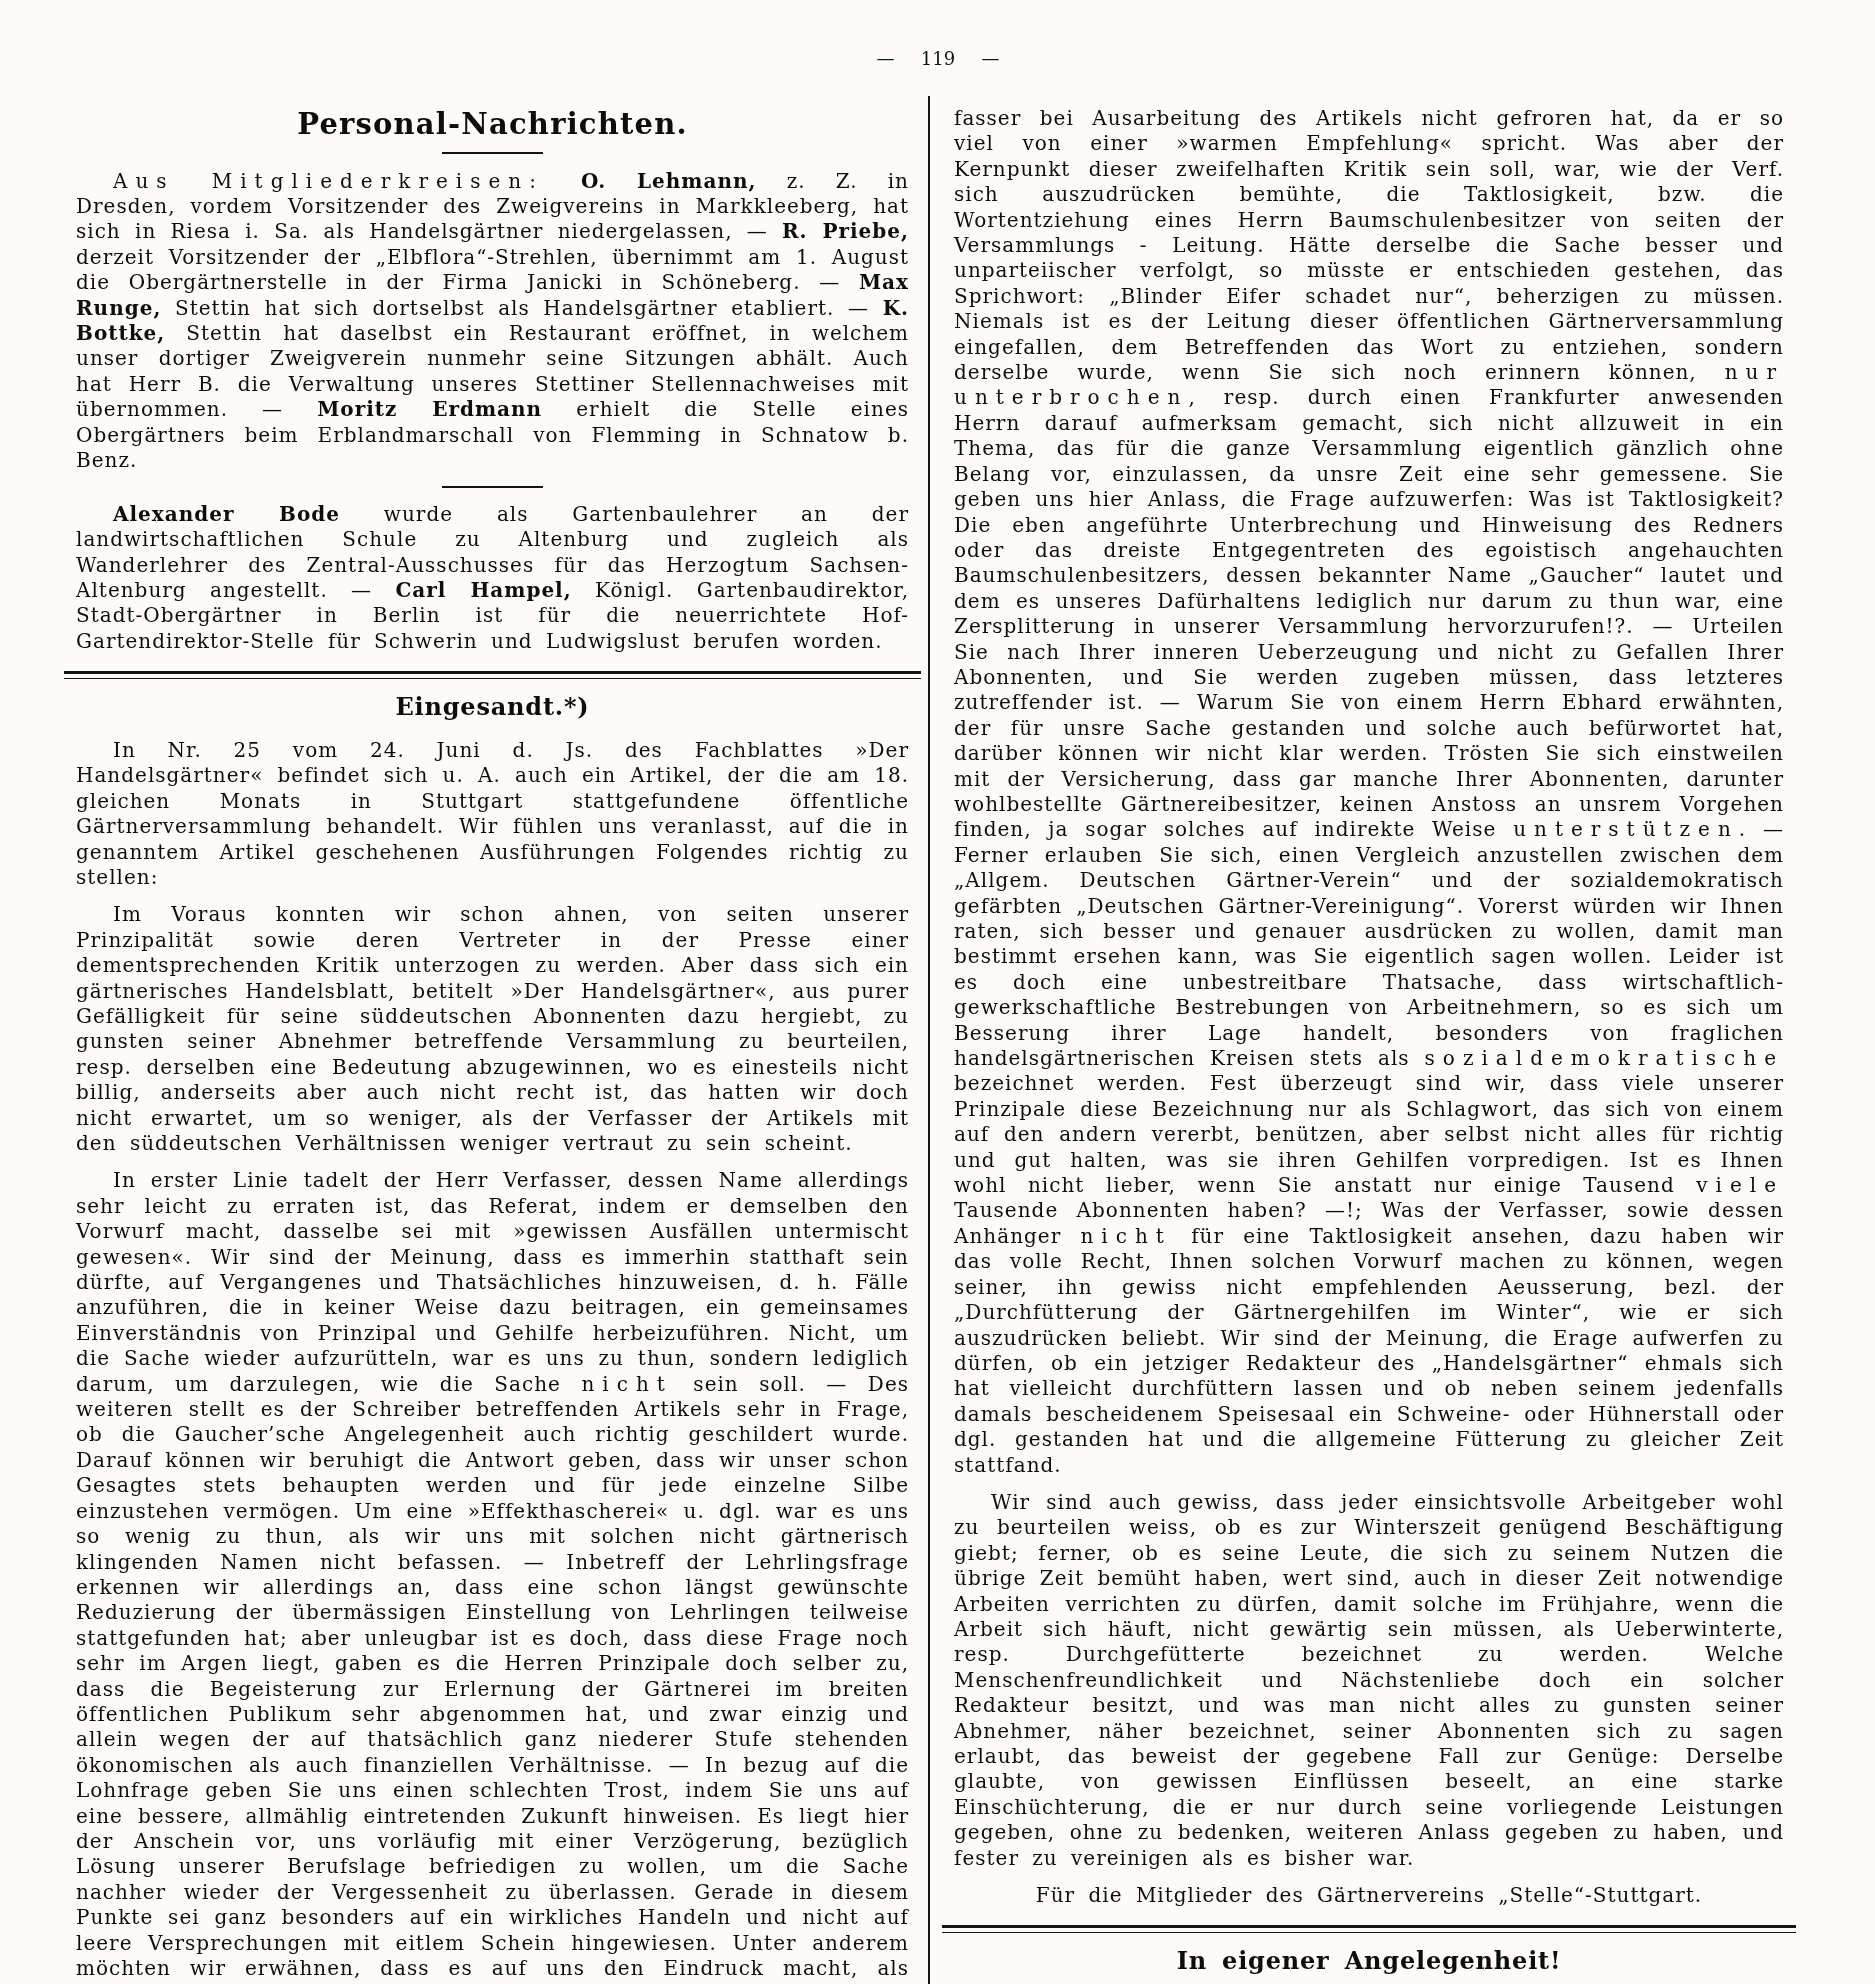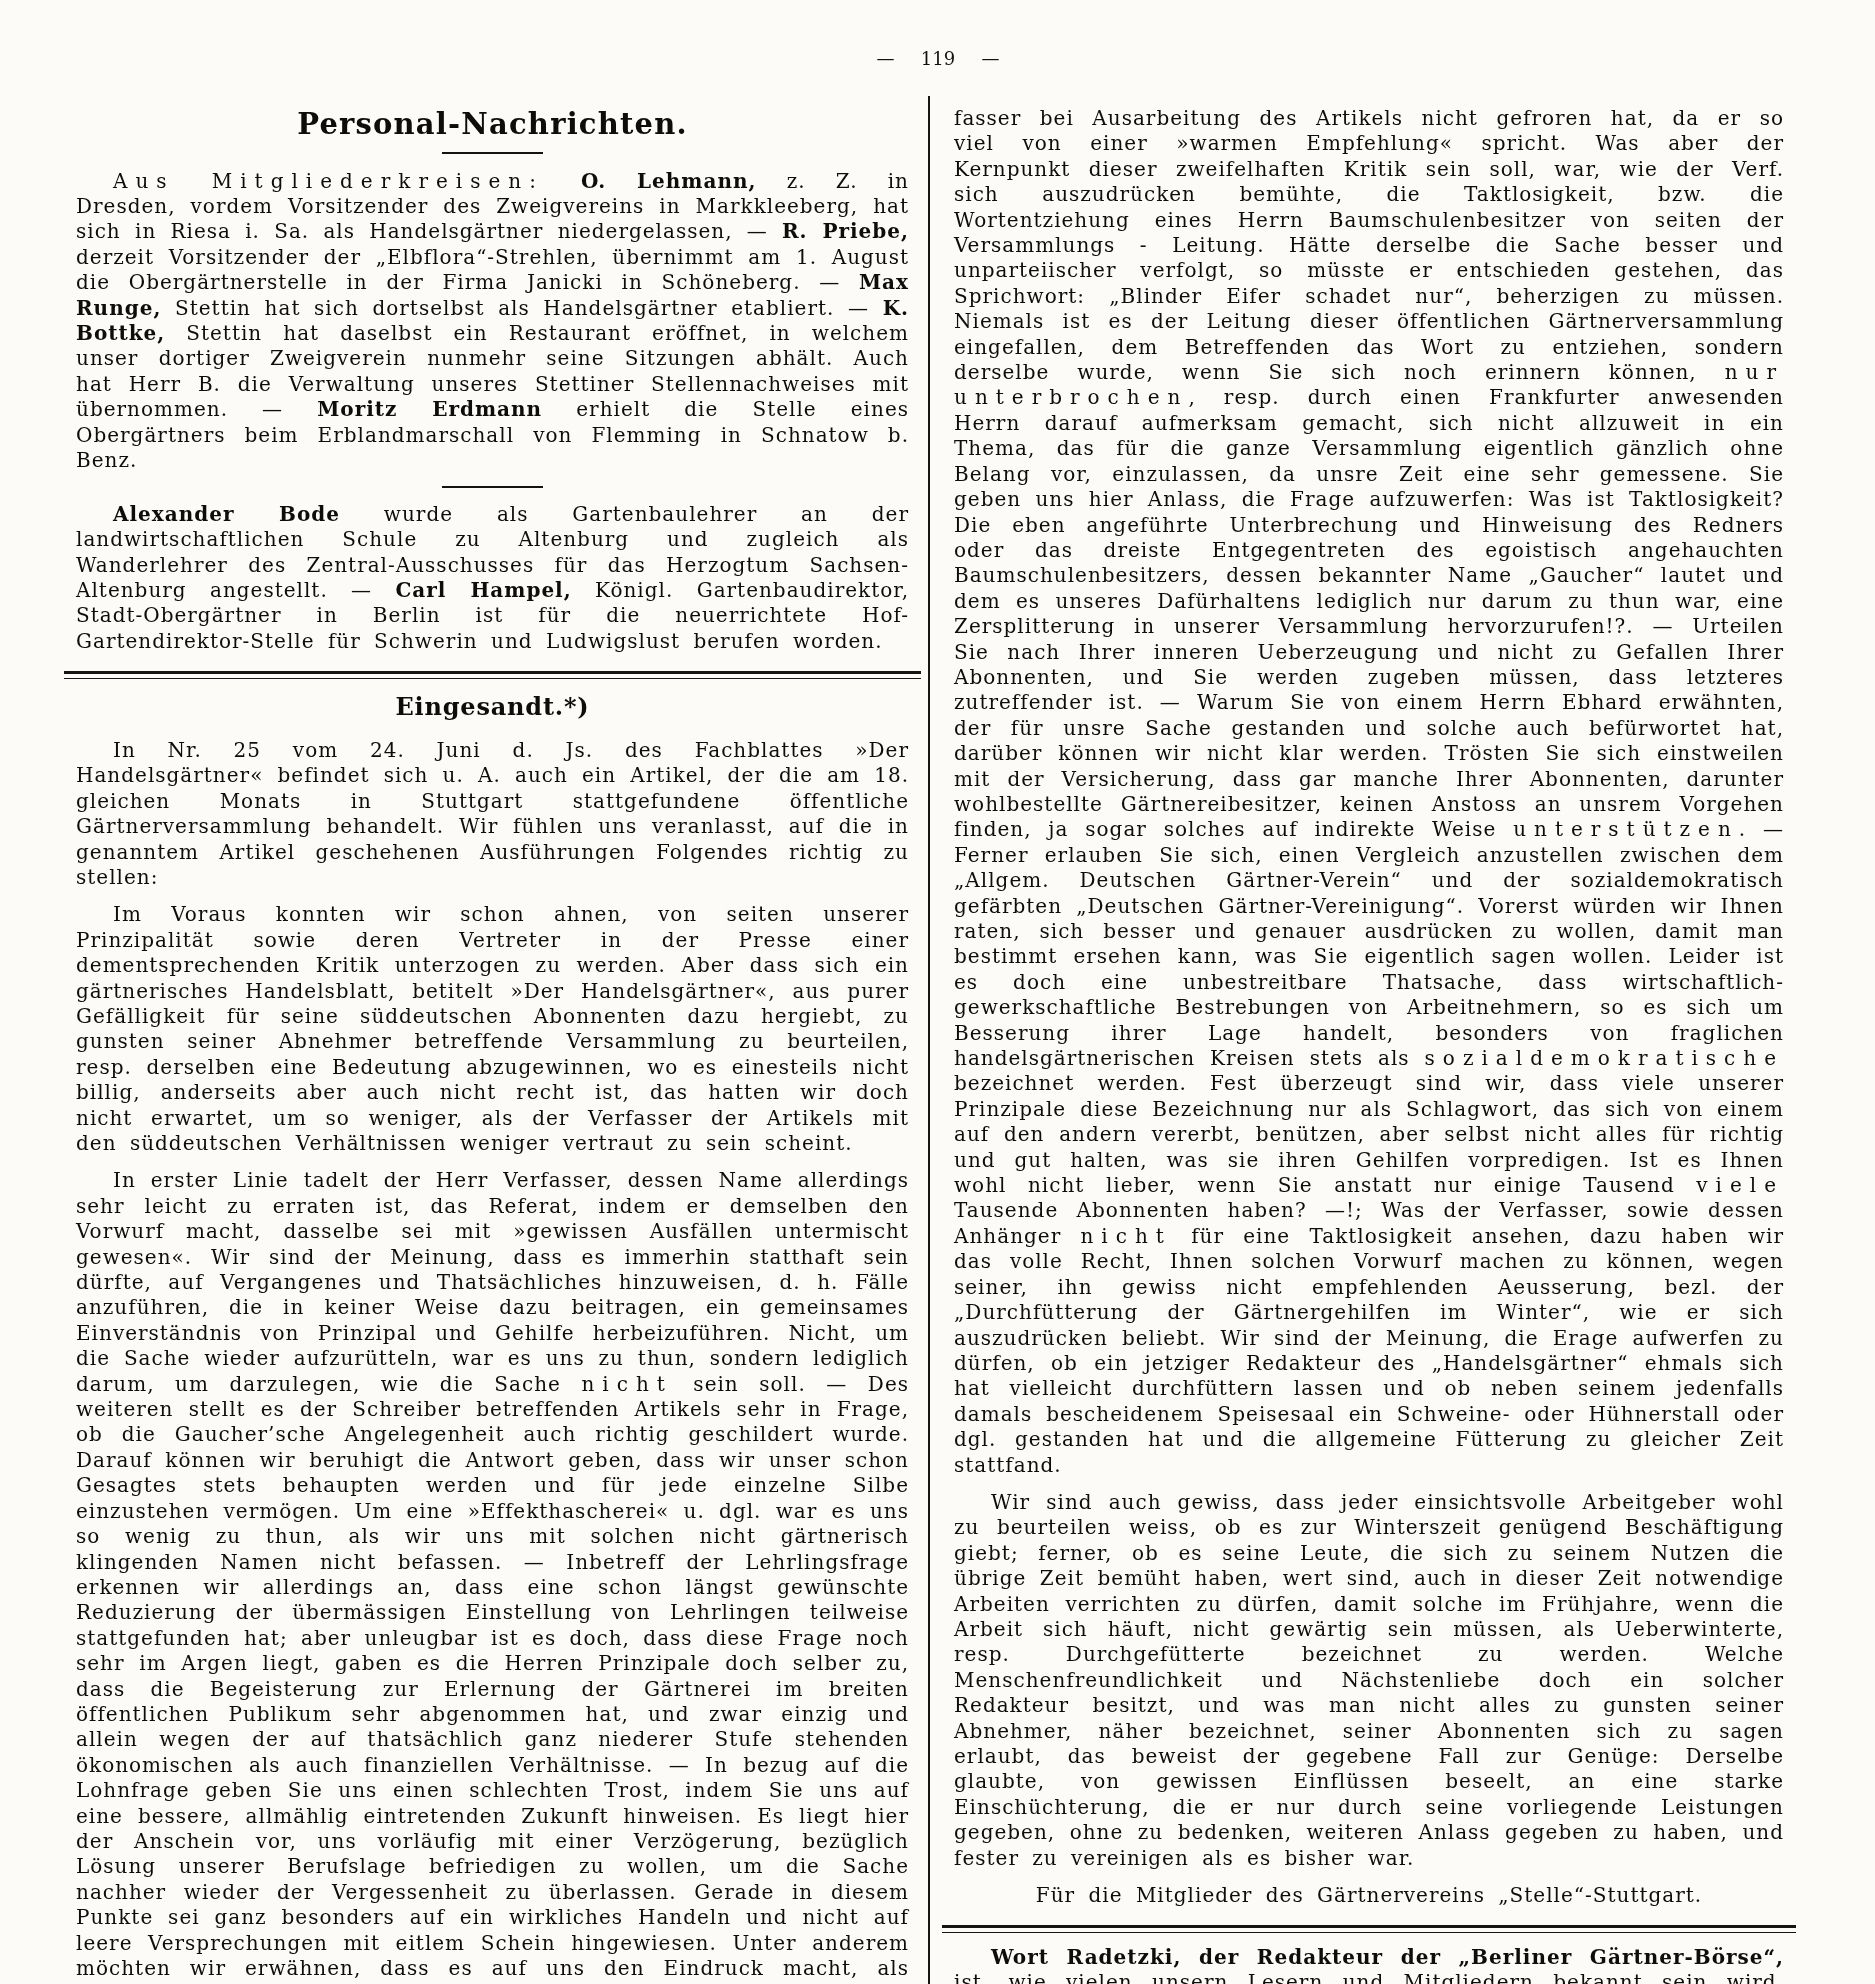--- a/index.html
+++ b/index.html
@@ -68,16 +68,17 @@
       <p class="indent"><span>In Nr. 25 vom 24. Juni d. Js. des Fachblattes »Der Handelsgärtner« befindet sich u. A. auch ein Artikel, der die am 18. gleichen Monats in Stuttgart stattgefundene öffentliche Gärtnerversammlung behandelt. Wir fühlen uns veranlasst, auf die in genanntem Artikel geschehenen Ausführungen Folgendes richtig zu stellen:</span></p>
       <p class="indent"><span>Im Voraus konnten wir schon ahnen, von seiten unserer Prinzipalität sowie deren Vertreter in der Presse einer dementsprechenden Kritik unterzogen zu werden. Aber dass sich ein gärtnerisches Handelsblatt, betitelt »Der Handelsgärtner«, aus purer Gefälligkeit für seine süddeutschen Abonnenten dazu hergiebt, zu gunsten seiner Abnehmer betreffende Versammlung zu beurteilen, resp. derselben eine Bedeutung abzugewinnen, wo es einesteils nicht billig, anderseits aber auch nicht recht ist, das hatten wir doch nicht erwartet, um so weniger, als der Verfasser der Artikels mit den süddeutschen Verhältnissen weniger vertraut zu sein scheint.</span></p>
       <p class="indent"><span>In erster Linie tadelt der Herr Verfasser, dessen Name allerdings sehr leicht zu erraten ist, das Referat, indem er demselben den Vorwurf macht, dasselbe sei mit »gewissen Ausfällen untermischt gewesen«. Wir sind der Meinung, dass es immerhin statthaft sein dürfte, auf Vergangenes und Thatsächliches hinzuweisen, d. h. Fälle anzuführen, die in keiner Weise dazu beitragen, ein gemeinsames Einverständnis von Prinzipal und Gehilfe herbeizuführen. Nicht, um die Sache wieder aufzurütteln, war es uns zu thun, sondern lediglich darum, um darzulegen, wie die Sache </span><span class="sp">nicht</span><span> sein soll. — Des weiteren stellt es der Schreiber betreffenden Artikels sehr in Frage, ob die Gaucher’sche Angelegenheit auch richtig geschildert wurde. Darauf können wir beruhigt die Antwort geben, dass wir unser schon Gesagtes stets behaupten werden und für jede einzelne Silbe einzustehen vermögen. Um eine »Effekthascherei« u. dgl. war es uns so wenig zu thun, als wir uns mit solchen nicht gärtnerisch klingenden Namen nicht befassen. — Inbetreff der Lehrlingsfrage erkennen wir allerdings an, dass eine schon längst gewünschte Reduzierung der übermässigen Einstellung von Lehrlingen teilweise stattgefunden hat; aber unleugbar ist es doch, dass diese Frage noch sehr im Argen liegt, gaben es die Herren Prinzipale doch selber zu, dass die Begeisterung zur Erlernung der Gärtnerei im breiten öffentlichen Publikum sehr abgenommen hat, und zwar einzig und allein wegen der auf thatsächlich ganz niederer Stufe stehenden ökonomischen als auch finanziellen Verhältnisse. — In bezug auf die Lohnfrage geben Sie uns einen schlechten Trost, indem Sie uns auf eine bessere, allmählig eintretenden Zukunft hinweisen. Es liegt hier der Anschein vor, uns vorläufig mit einer Verzögerung, bezüglich Lösung unserer Berufslage befriedigen zu wollen, um die Sache nachher wieder der Vergessenheit zu überlassen. Gerade in diesem Punkte sei ganz besonders auf ein wirkliches Handeln und nicht auf leere Versprechungen mit eitlem Schein hingewiesen. Unter anderem möchten wir erwähnen, dass es auf uns den Eindruck macht, als wenn es dem Ver-</span></p>
     </div>
 
   <div class="col col-right">
       <p><span>fasser bei Ausarbeitung des Artikels nicht gefroren hat, da er so viel von einer »warmen Empfehlung« spricht. Was aber der Kernpunkt dieser zweifelhaften Kritik sein soll, war, wie der Verf. sich auszudrücken bemühte, die Taktlosigkeit, bzw. die Wortentziehung eines Herrn Baumschulenbesitzer von seiten der Versammlungs - Leitung. Hätte derselbe die Sache besser und unparteiischer verfolgt, so müsste er entschieden gestehen, das Sprichwort: „Blinder Eifer schadet nur“, beherzigen zu müssen. Niemals ist es der Leitung dieser öffentlichen Gärtnerversammlung eingefallen, dem Betreffenden das Wort zu entziehen, sondern derselbe wurde, wenn Sie sich noch erinnern können, </span><span class="sp">nur unterbrochen</span><span>, resp. durch einen Frankfurter anwesenden Herrn darauf aufmerksam gemacht, sich nicht allzuweit in ein Thema, das für die ganze Versammlung eigentlich gänzlich ohne Belang vor, einzulassen, da unsre Zeit eine sehr gemessene. Sie geben uns hier Anlass, die Frage aufzuwerfen: Was ist Taktlosigkeit? Die eben angeführte Unterbrechung und Hinweisung des Redners oder das dreiste Entgegentreten des egoistisch angehauchten Baumschulenbesitzers, dessen bekannter Name „Gaucher“ lautet und dem es unseres Dafürhaltens lediglich nur darum zu thun war, eine Zersplitterung in unserer Versammlung hervorzurufen!?. — Urteilen Sie nach Ihrer inneren Ueberzeugung und nicht zu Gefallen Ihrer Abonnenten, und Sie werden zugeben müssen, dass letzteres zutreffender ist. — Warum Sie von einem Herrn Ebhard erwähnten, der für unsre Sache gestanden und solche auch befürwortet hat, darüber können wir nicht klar werden. Trösten Sie sich einstweilen mit der Versicherung, dass gar manche Ihrer Abonnenten, darunter wohlbestellte Gärtnereibesitzer, keinen Anstoss an unsrem Vorgehen finden, ja sogar solches auf indirekte Weise </span><span class="sp">unterstützen</span><span>. — Ferner erlauben Sie sich, einen Vergleich anzustellen zwischen dem „Allgem. Deutschen Gärtner-Verein“ und der sozialdemokratisch gefärbten „Deutschen Gärtner-Vereinigung“. Vorerst würden wir Ihnen raten, sich besser und genauer ausdrücken zu wollen, damit man bestimmt ersehen kann, was Sie eigentlich sagen wollen. Leider ist es doch eine unbestreitbare Thatsache, dass wirtschaftlich-gewerkschaftliche Bestrebungen von Arbeitnehmern, so es sich um Besserung ihrer Lage handelt, besonders von fraglichen handelsgärtnerischen Kreisen stets als </span><span class="sp">sozialdemokratische</span><span> bezeichnet werden. Fest überzeugt sind wir, dass viele unserer Prinzipale diese Bezeichnung nur als Schlagwort, das sich von einem auf den andern vererbt, benützen, aber selbst nicht alles für richtig und gut halten, was sie ihren Gehilfen vorpredigen. Ist es Ihnen wohl nicht lieber, wenn Sie anstatt nur einige Tausend </span><span class="sp">viele</span><span> Tausende Abonnenten haben? —!; Was der Verfasser, sowie dessen Anhänger </span><span class="sp">nicht</span><span> für eine Taktlosigkeit ansehen, dazu haben wir das volle Recht, Ihnen solchen Vorwurf machen zu können, wegen seiner, ihn gewiss nicht empfehlenden Aeusserung, bezl. der „Durchfütterung der Gärtnergehilfen im Winter“, wie er sich auszudrücken beliebt. Wir sind der Meinung, die Erage aufwerfen zu dürfen, ob ein jetziger Redakteur des „Handelsgärtner“ ehmals sich hat vielleicht durchfüttern lassen und ob neben seinem jedenfalls damals bescheidenem Speisesaal ein Schweine- oder Hühnerstall oder dgl. gestanden hat und die allgemeine Fütterung zu gleicher Zeit stattfand.</span></p>
       <p class="indent"><span>Wir sind auch gewiss, dass jeder einsichtsvolle Arbeitgeber wohl zu beurteilen weiss, ob es zur Winterszeit genügend Beschäftigung giebt; ferner, ob es seine Leute, die sich zu seinem Nutzen die übrige Zeit bemüht haben, wert sind, auch in dieser Zeit notwendige Arbeiten verrichten zu dürfen, damit solche im Frühjahre, wenn die Arbeit sich häuft, nicht gewärtig sein müssen, als Ueberwinterte, resp. Durchgefütterte bezeichnet zu werden. Welche Menschenfreundlichkeit und Nächstenliebe doch ein solcher Redakteur besitzt, und was man nicht alles zu gunsten seiner Abnehmer, näher bezeichnet, seiner Abonnenten sich zu sagen erlaubt, das beweist der gegebene Fall zur Genüge: Derselbe glaubte, von gewissen Einflüssen beseelt, an eine starke Einschüchterung, die er nur durch seine vorliegende Leistungen gegeben, ohne zu bedenken, weiteren Anlass gegeben zu haben, und fester zu vereinigen als es bisher war.</span></p>
       <p class="center"><span>Für die Mitglieder des Gärtnervereins „Stelle“-Stuttgart.</span></p>
       <div class="rule-double"></div>
+      <div class="heading2">In eigener Angelegenheit!</div>
       <p class="indent"><span class="b">Wort Radetzki, der Redakteur der „Berliner Gärtner-Börse“,</span><span> ist, wie vielen unsern Lesern und Mitgliedern bekannt sein wird, sofern es sich darum handelt, Berufsorganisationen und deren Bestrebungen herunterzureissen, in Anwendung der Mittel nicht sehr wählerisch. Solche Unflätig-</span></p>
     </div>
 </div>
 
 
 </body></html>

